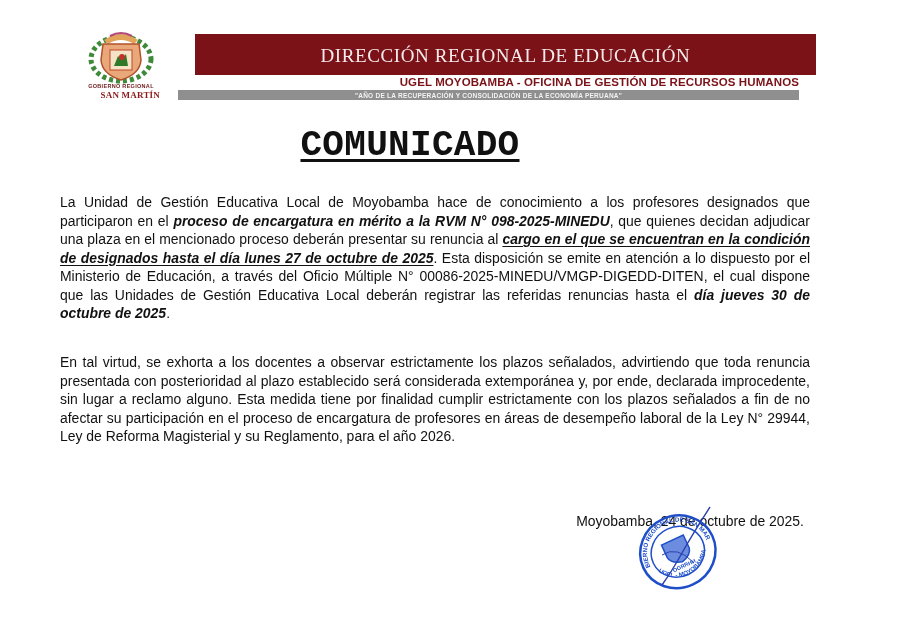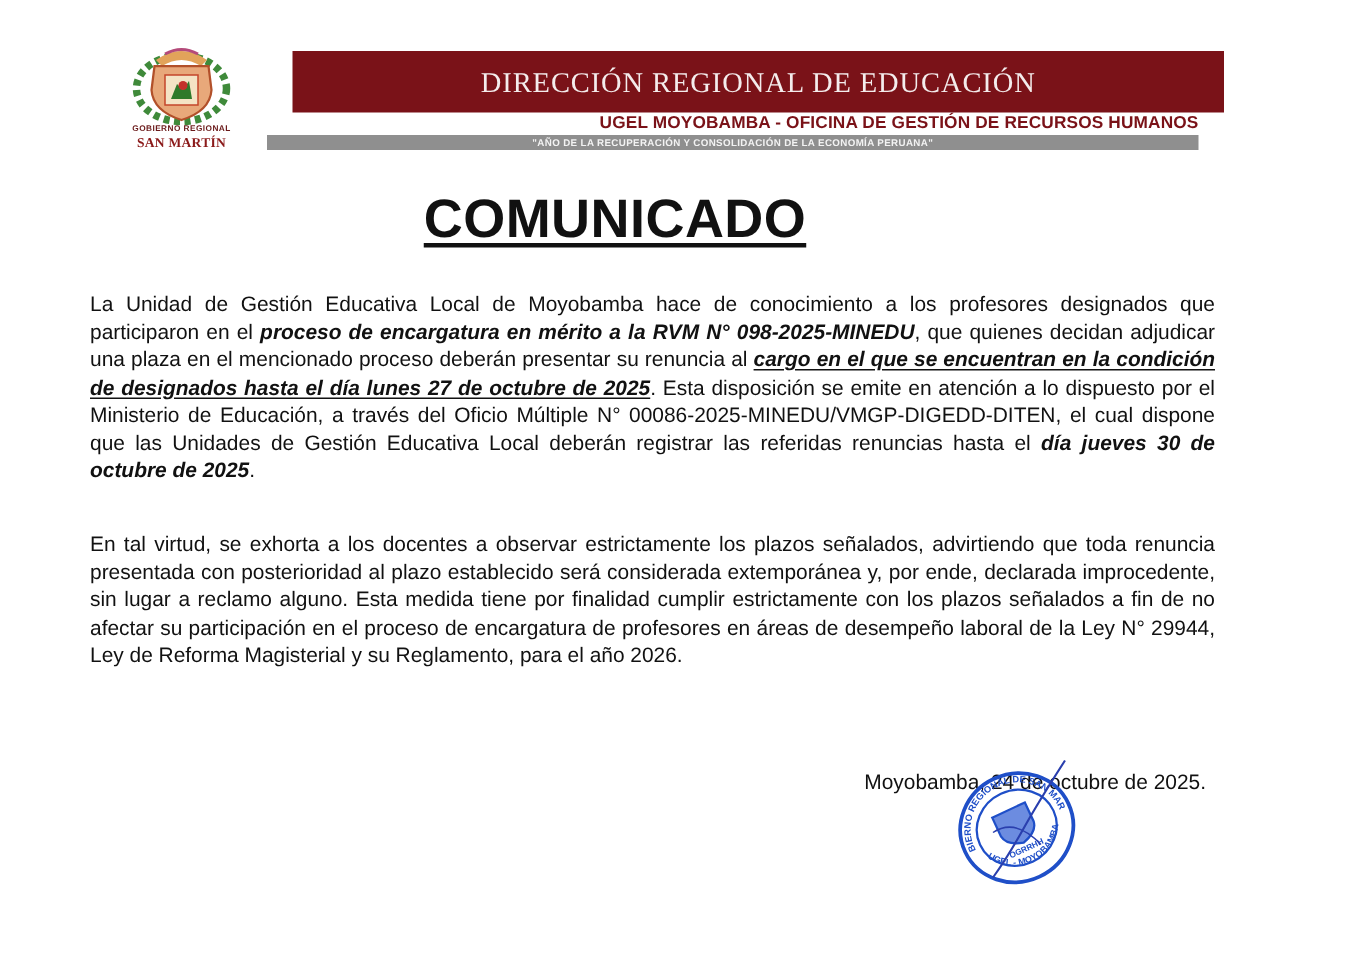--- a/index.html
+++ b/index.html
@@ -4,35 +4,35 @@
   <style>
     html, body { margin: 0; padding: 0; background: #ffffff; }
     body { width: 900px; height: 637px; position: relative; overflow: hidden;
            font-family: "Liberation Sans", sans-serif; color: #111111; }
 
     
     .logo { position: absolute; left: 82px; top: 30px; width: 78px; height: 72px; }
     .logo svg { position: absolute; left: 4px; top: 0; }
     .logo-caption1 { position: absolute; left: 0; top: 53px; width: 78px; text-align: center;
       font-size: 5.5px; letter-spacing: 0.3px; color: #6b1a1a; font-family: "Liberation Sans", sans-serif; font-weight: bold; }
-    .logo-caption2 { position: absolute; left: 0; top: 60px; width: 78px; text-align: center;
+    .logo-caption2 { position: absolute; left: 0; top: 60px; width: 78px; text-align: right;
       font-size: 9px; font-weight: bold; color: #8b1a1a; font-family: "Liberation Serif", serif; letter-spacing: 0.2px; }
 
     .banner { position: absolute; left: 178px; top: 34px; width: 621px; height: 41px;
       background: #7a1218; display: flex; align-items: center; justify-content: center; margin-left: 17px; }
     .banner-title { color: #f4ecec; font-family: "Liberation Serif", serif; font-size: 19px;
       letter-spacing: 0.6px; font-weight: normal; padding-top: 2px; }
     .sub-title { position: absolute; left: 178px; top: 76px; width: 621px; text-align: right;
       font-size: 11.5px; font-weight: bold; color: #7a1218; letter-spacing: 0.1px; }
     .grey-bar { position: absolute; left: 178px; top: 90px; width: 621px; height: 10px;
       background: #8f8f8f; display: flex; align-items: center; justify-content: center; }
     .grey-bar span { color: #f3f3f3; font-size: 6.5px; font-weight: bold; letter-spacing: 0.25px; }
 
     
-    .doc-title { position: absolute; left: 0; width: 820px; top: 125px; text-align: center; }
+    .doc-title { position: absolute; left: 0; width: 820px; top: 125px; text-align: center; font-family: Liberation Mono, monospace; }
     .doc-title span { font-size: 36px; font-weight: bold; text-decoration: underline;
       text-decoration-thickness: 3px; text-underline-offset: 4px; letter-spacing: 0.3px; }
 
     
     .body-text { position: absolute; left: 60px; width: 750px; font-size: 13.95px; line-height: 18.5px;
       text-align: justify; color: #111111; }
     .p1 { top: 193px; }
     .p2 { top: 353px; }
     .body-text b { font-weight: bold; font-style: italic; }
     .body-text u { text-decoration: underline; text-underline-offset: 2px; }

